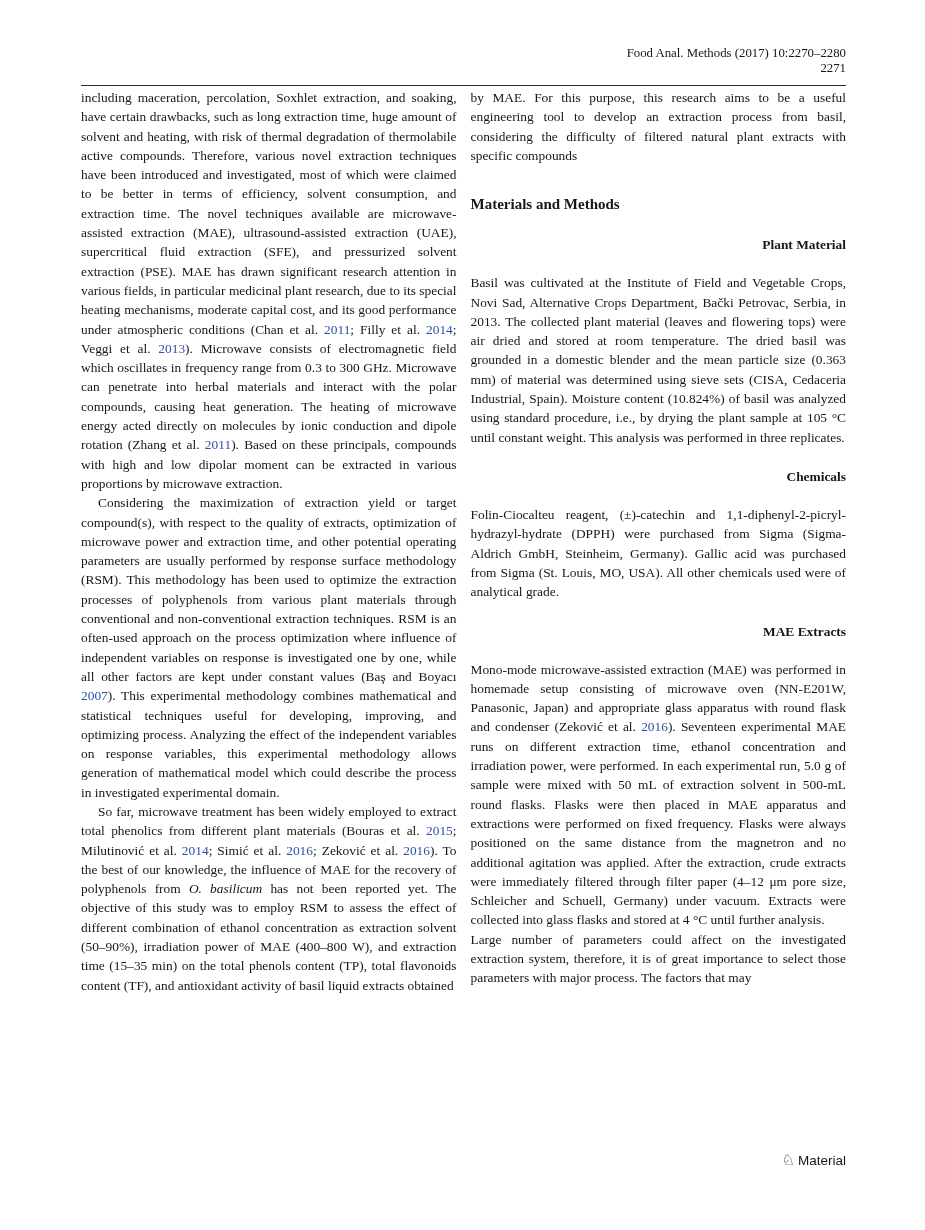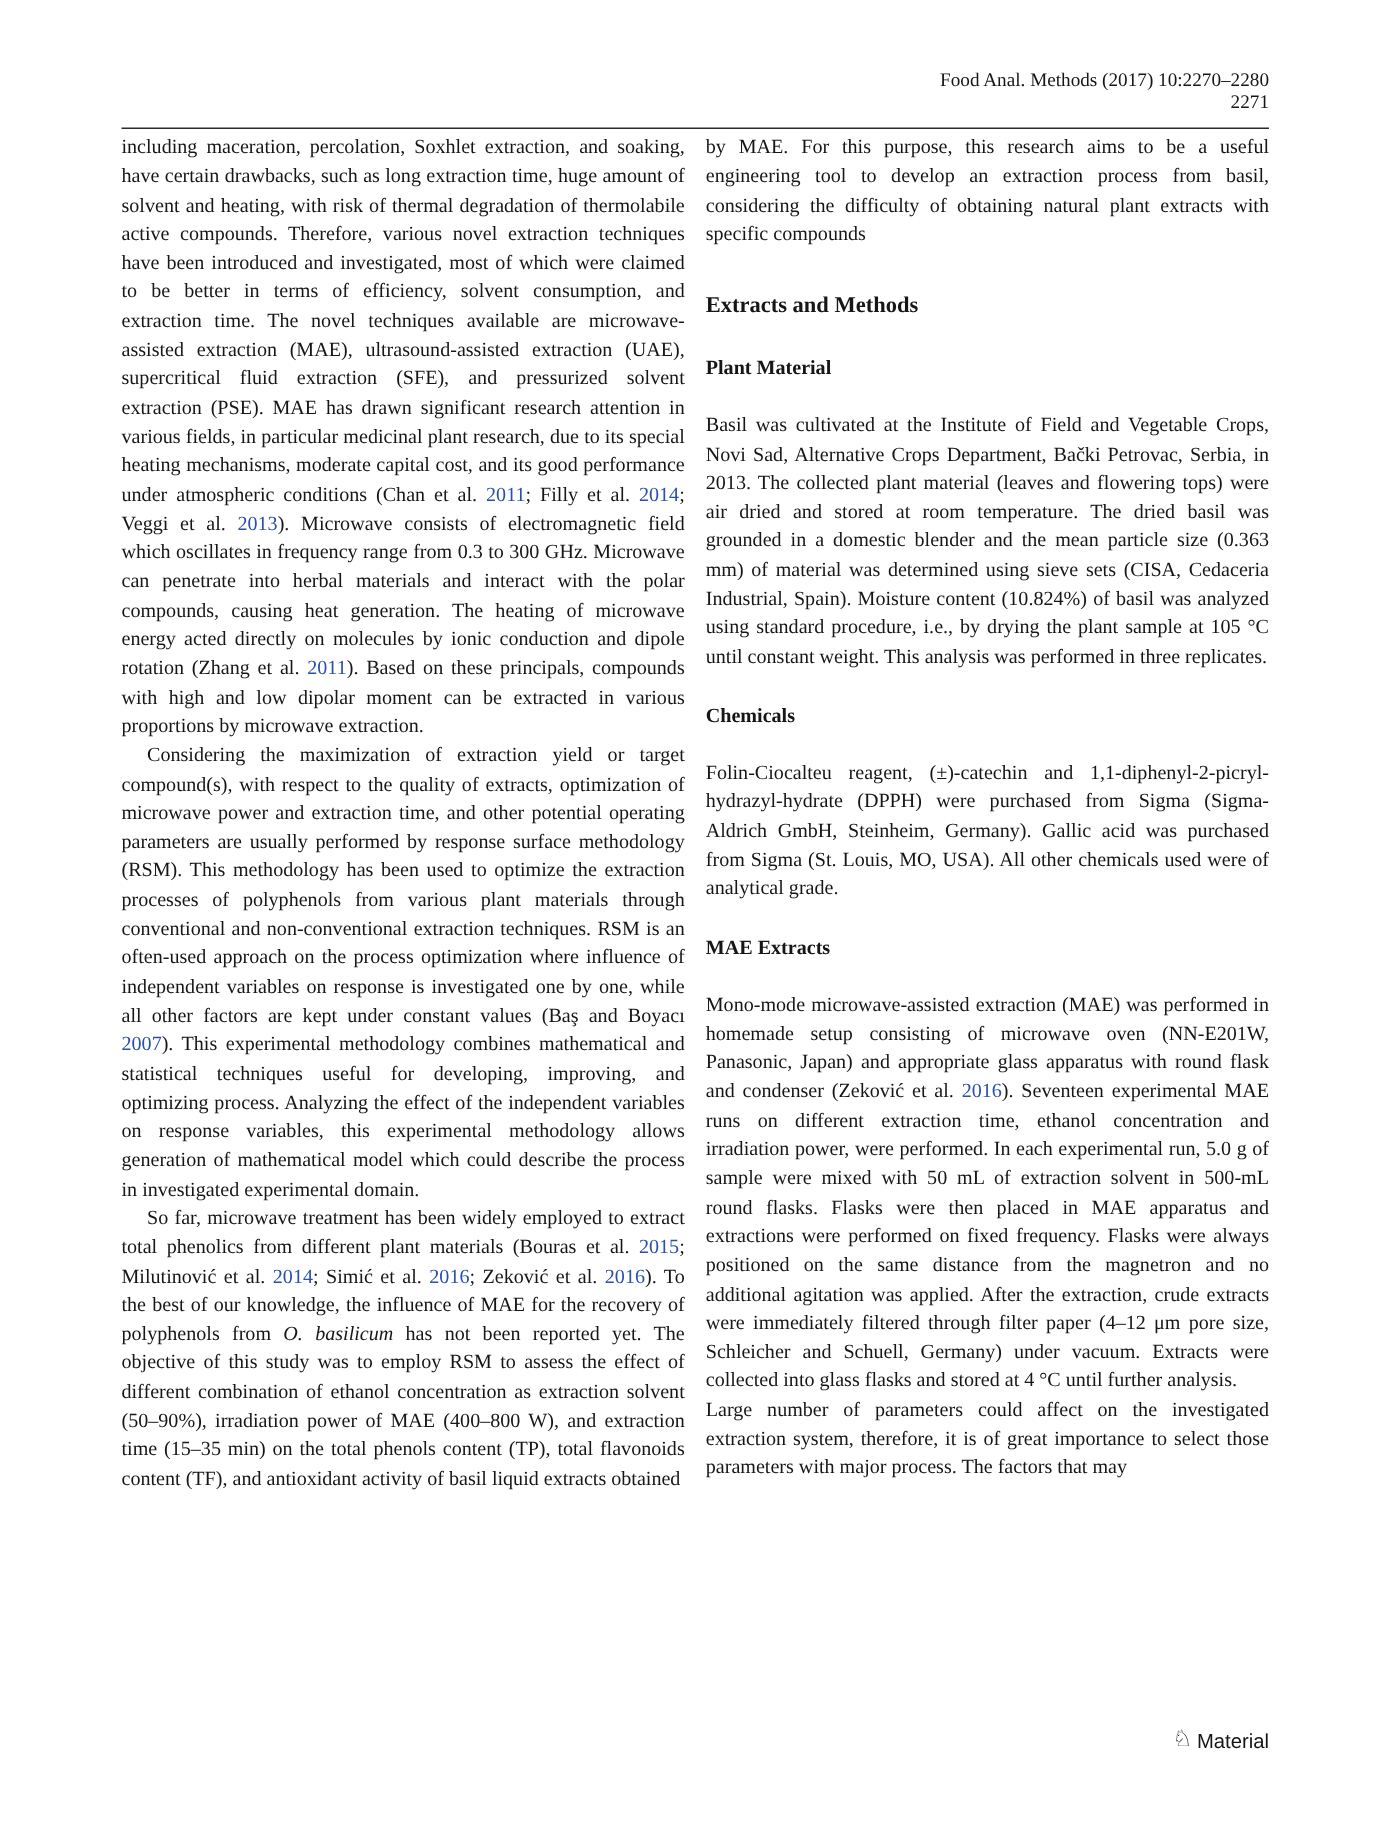--- a/index.html
+++ b/index.html
@@ -36,21 +36,21 @@
   .para { margin:0; }
   .para.indent { text-indent:17px; }
   .sec-heading {
     font-size:15px; font-weight:bold;
     margin:30px 0 24px 0;
     text-align:left; line-height:1.2;
   }
   .sub-heading {
     font-size:13.4px; font-weight:bold;
     margin:22px 0 20px 0;
-    text-align:left; line-height:1.2;
+    text-align:right; line-height:1.2;
   }
   .cite { color:var(--link-color); text-decoration:none; cursor:pointer; }
   .footer {
     position:absolute; right:79px; bottom:62px;
     display:flex; align-items:center; gap:3px;
     font-size:13.5px;
     font-family:"Liberation Sans", sans-serif;
   }
   .springer-icon {
     font-size:15px; line-height:1;
@@ -67,22 +67,22 @@
     <span>2271</span>
   </div>
 
   <div class="content">
     <div class="column">
         <p class="para">including maceration, percolation, Soxhlet extraction, and soaking, have certain drawbacks, such as long extraction time, huge amount of solvent and heating, with risk of thermal degradation of thermolabile active compounds. Therefore, various novel extraction techniques have been introduced and investigated, most of which were claimed to be better in terms of efficiency, solvent consumption, and extraction time. The novel techniques available are microwave-assisted extraction (MAE), ultrasound-assisted extraction (UAE), supercritical fluid extraction (SFE), and pressurized solvent extraction (PSE). MAE has drawn significant research attention in various fields, in particular medicinal plant research, due to its special heating mechanisms, moderate capital cost, and its good performance under atmospheric conditions (Chan et al. <a class="cite" href="#">2011</a>; Filly et al. <a class="cite" href="#">2014</a>; Veggi et al. <a class="cite" href="#">2013</a>). Microwave consists of electromagnetic field which oscillates in frequency range from 0.3 to 300 GHz. Microwave can penetrate into herbal materials and interact with the polar compounds, causing heat generation. The heating of microwave energy acted directly on molecules by ionic conduction and dipole rotation (Zhang et al. <a class="cite" href="#">2011</a>). Based on these principals, compounds with high and low dipolar moment can be extracted in various proportions by microwave extraction.</p>
         <p class="para indent">Considering the maximization of extraction yield or target compound(s), with respect to the quality of extracts, optimization of microwave power and extraction time, and other potential operating parameters are usually performed by response surface methodology (RSM). This methodology has been used to optimize the extraction processes of polyphenols from various plant materials through conventional and non-conventional extraction techniques. RSM is an often-used approach on the process optimization where influence of independent variables on response is investigated one by one, while all other factors are kept under constant values (Baş and Boyacı <a class="cite" href="#">2007</a>). This experimental methodology combines mathematical and statistical techniques useful for developing, improving, and optimizing process. Analyzing the effect of the independent variables on response variables, this experimental methodology allows generation of mathematical model which could describe the process in investigated experimental domain.</p>
         <p class="para indent">So far, microwave treatment has been widely employed to extract total phenolics from different plant materials (Bouras et al. <a class="cite" href="#">2015</a>; Milutinović et al. <a class="cite" href="#">2014</a>; Simić et al. <a class="cite" href="#">2016</a>; Zeković et al. <a class="cite" href="#">2016</a>). To the best of our knowledge, the influence of MAE for the recovery of polyphenols from <i>O. basilicum</i> has not been reported yet. The objective of this study was to employ RSM to assess the effect of different combination of ethanol concentration as extraction solvent (50–90%), irradiation power of MAE (400–800 W), and extraction time (15–35 min) on the total phenols content (TP), total flavonoids content (TF), and antioxidant activity of basil liquid extracts obtained</p>
       </div>
     <div class="column">
-        <p class="para">by MAE. For this purpose, this research aims to be a useful engineering tool to develop an extraction process from basil, considering the difficulty of obtaining natural plant extracts with specific compounds</p>
-        <h2 class="sec-heading">Extracts and Methods</h2>
+        <p class="para">by MAE. For this purpose, this research aims to be a useful engineering tool to develop an extraction process from basil, considering the difficulty of filtered natural plant extracts with specific compounds</p>
+        <h2 class="sec-heading">Materials and Methods</h2>
         <h3 class="sub-heading">Plant Material</h3>
         <p class="para">Basil was cultivated at the Institute of Field and Vegetable Crops, Novi Sad, Alternative Crops Department, Bački Petrovac, Serbia, in 2013. The collected plant material (leaves and flowering tops) were air dried and stored at room temperature. The dried basil was grounded in a domestic blender and the mean particle size (0.363 mm) of material was determined using sieve sets (CISA, Cedaceria Industrial, Spain). Moisture content (10.824%) of basil was analyzed using standard procedure, i.e., by drying the plant sample at 105 °C until constant weight. This analysis was performed in three replicates.</p>
         <h3 class="sub-heading">Chemicals</h3>
         <p class="para">Folin-Ciocalteu reagent, (±)-catechin and 1,1-diphenyl-2-picryl-hydrazyl-hydrate (DPPH) were purchased from Sigma (Sigma-Aldrich GmbH, Steinheim, Germany). Gallic acid was purchased from Sigma (St. Louis, MO, USA). All other chemicals used were of analytical grade.</p>
         <h3 class="sub-heading">MAE Extracts</h3>
         <p class="para">Mono-mode microwave-assisted extraction (MAE) was performed in homemade setup consisting of microwave oven (NN-E201W, Panasonic, Japan) and appropriate glass apparatus with round flask and condenser (Zeković et al. <a class="cite" href="#">2016</a>). Seventeen experimental MAE runs on different extraction time, ethanol concentration and irradiation power, were performed. In each experimental run, 5.0 g of sample were mixed with 50 mL of extraction solvent in 500-mL round flasks. Flasks were then placed in MAE apparatus and extractions were performed on fixed frequency. Flasks were always positioned on the same distance from the magnetron and no additional agitation was applied. After the extraction, crude extracts were immediately filtered through filter paper (4–12 μm pore size, Schleicher and Schuell, Germany) under vacuum. Extracts were collected into glass flasks and stored at 4 °C until further analysis.</p>
         <p class="para">Large number of parameters could affect on the investigated extraction system, therefore, it is of great importance to select those parameters with major process. The factors that may</p>
       </div>
   </div>
 

